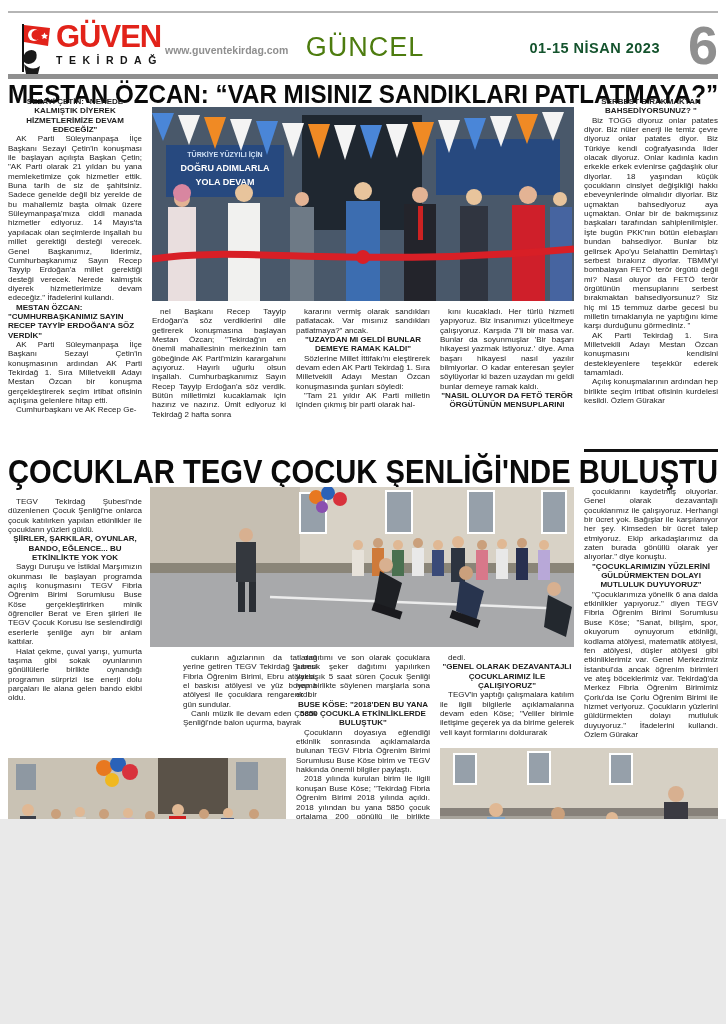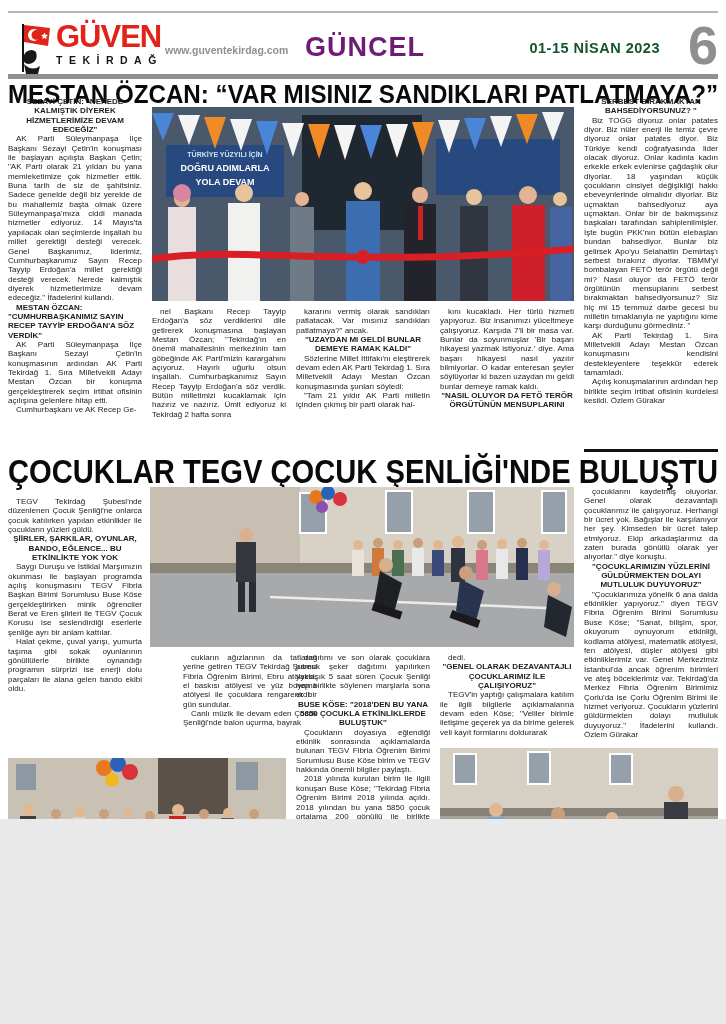--- a/index.html
+++ b/index.html
@@ -7,21 +7,21 @@
   body { font-family:"Liberation Sans", sans-serif; }
   #page { position:relative; width:726px; height:819px; background:#ffffff; overflow:hidden; margin:0 auto; }
   .abs { position:absolute; }
   .rule { background:#8f8f8f; }
   .hairline { background:#b5b5b5; }
 
   
   .brand-name { font-weight:900; font-size:31px; letter-spacing:-1px; color:#e2231a; line-height:30px; }
   .brand-city { font-weight:700; font-size:10.5px; letter-spacing:6.5px; color:#151515; margin-top:2px; }
   .site-url { font-weight:700; font-size:10.5px; color:#8f8f8f; }
-  .section-title { font-weight:700; font-size:27px; letter-spacing:1px; color:#701a75; }
+  .section-title { font-weight:400; font-size:27px; letter-spacing:1px; color:#4d7c0f; }
   .issue-date { font-weight:700; font-size:14.5px; letter-spacing:0.5px; color:#14532d; }
   .page-num { font-weight:900; font-size:54px; color:#8f8f8f; line-height:54px; }
 
   
   .headline-svg text { font-family:"Liberation Sans", sans-serif; font-weight:900; fill:#0a0a0a; }
 
   
   .col { font-size:8px; line-height:9.35px; color:#1c1c1c; text-align:justify; overflow:hidden; }
   .col p { margin:0; }
   .col p.para { text-indent:8px; }
@@ -164,21 +164,21 @@
 
   <div class="abs" style="left:8px; top:453px; width:710px; height:38px;">
     <svg class="headline-svg" width="710" height="38" viewBox="0 0 710 38">
       <text x="0" y="30" font-size="33" textLength="710" lengthAdjust="spacingAndGlyphs">ÇOCUKLAR TEGV ÇOCUK ŞENLİĞİ'NDE BULUŞTU</text>
     </svg>
   </div>
 
   <div class="abs col" style="left:8px; top:497px; width:134px; height:258px;">
       <p class="para">TEGV Tekirdağ Şubesi'nde düzenlenen Çocuk Şenliği'ne onlarca çocuk katılırken yapılan etkinlikler ile çocukların yüzleri güldü.</p>
       <p class="subhead">ŞİİRLER, ŞARKILAR, OYUNLAR, BANDO, EĞLENCE... BU ETKİNLİKTE YOK YOK</p>
-      <p class="para">Saygı Duruşu ve İstiklal Marşımızın okunması ile başlayan programda açılış konuşmasını TEGV Fibria Başkan Birimi Sorumlusu Buse Köse gerçekleştirirken minik öğrenciler Berat ve Eren şiirleri ile TEGV Çocuk Korusu ise seslendirdiği eserlerle şenliğe ayrı bir anlam kattılar.</p>
+      <p class="para">Saygı Duruşu ve İstiklal Marşımızın okunması ile başlayan programda açılış konuşmasını TEGV Fibria Öğrenim Birimi Sorumlusu Buse Köse gerçekleştirirken minik öğrenciler Berat ve Eren şiirleri ile TEGV Çocuk Korusu ise seslendirdiği eserlerle şenliğe ayrı bir anlam kattılar.</p>
       <p class="para">Halat çekme, çuval yarışı, yumurta taşıma gibi sokak oyunlarının gönüllülerle birlikte oynandığı programın sürprizi ise enerji dolu parçaları ile alana gelen bando ekibi oldu.</p>
     </div>
 
   <div class="abs photo" style="left:150px; top:487px; width:424px; height:160px;">
     <svg width="424" height="160" viewBox="0 0 424 160">
       <rect width="424" height="160" fill="#a8a9ab"></rect>
       <rect x="0" y="0" width="424" height="78" fill="#d8d2c6"></rect>
       <rect x="0" y="0" width="150" height="78" fill="#c6bfb2"></rect>
       <rect x="150" y="6" width="26" height="40" fill="#96a0aa" stroke="#ffffff" stroke-width="2"></rect>
       <rect x="236" y="4" width="26" height="42" fill="#96a0aa" stroke="#ffffff" stroke-width="2"></rect>

